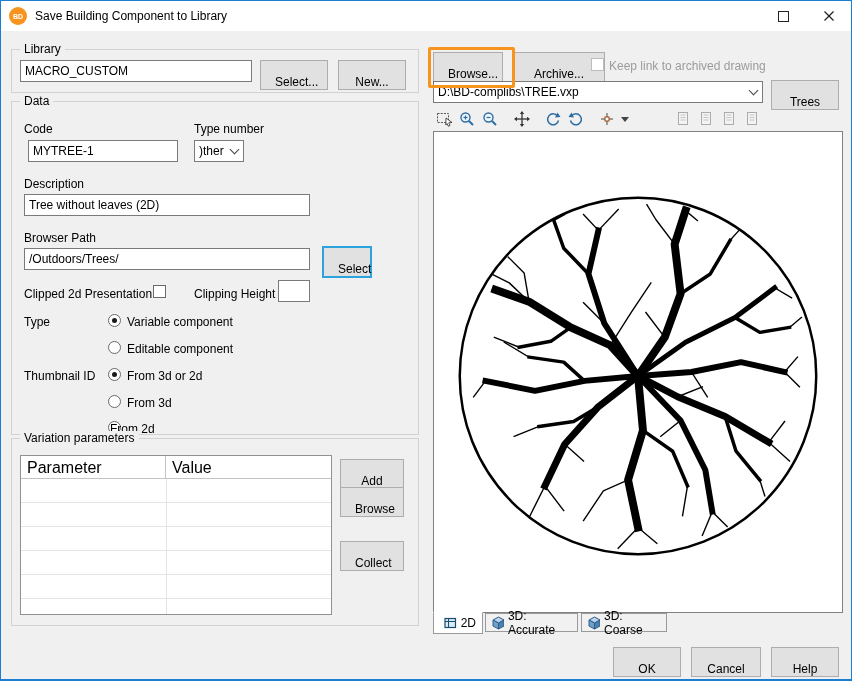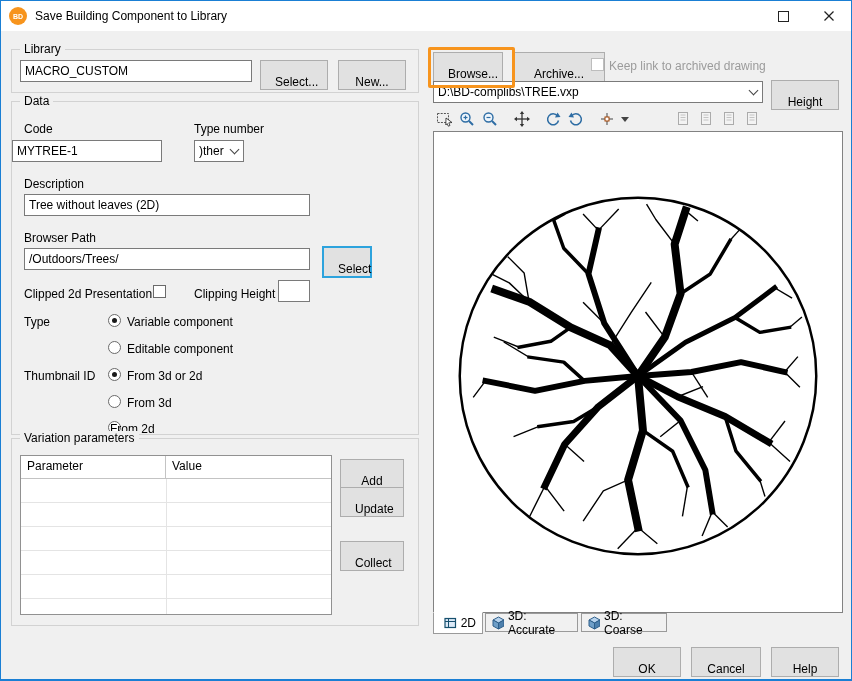--- a/index.html
+++ b/index.html
@@ -29,21 +29,21 @@
   .check{position:absolute;width:13px;height:13px;border:1px solid #6a6a6a;background:#fff;box-sizing:border-box;}
   .check.disabled{border-color:#bdbdbd;}
 
   .combo{position:absolute;border:1px solid #7a7a7a;background:#fff;box-sizing:border-box;}
   .combo-text{position:absolute;left:4px;top:50%;transform:translateY(-50%);white-space:nowrap;overflow:hidden;max-width:calc(100% - 20px);}
   .chev{position:absolute;right:5px;top:50%;width:6px;height:6px;margin-top:-5px;
     border-right:1.6px solid #444;border-bottom:1.6px solid #444;transform:rotate(45deg);}
 
   .table{position:absolute;background:#fff;border:1px solid #919191;box-sizing:border-box;overflow:hidden;}
   .thead{display:flex;height:22px;border-bottom:1px solid #c3c3c3;background:#fff;}
-  .th{font-size:12px;padding:3px 6px;box-sizing:border-box;}
+  .th{font-size:16px;padding:3px 6px;box-sizing:border-box;}
   .th.c0{width:145px;border-right:1px solid #c3c3c3;}
   .trow{display:flex;height:23px;border-bottom:1px solid #e4e4e4;}
   .td.c0{width:145px;border-right:1px solid #e4e4e4;height:100%;}
 
   .toolbar{position:absolute;left:432px;top:107px;width:410px;height:22px;display:flex;align-items:center;}
   .tool{display:inline-flex;width:23px;height:20px;align-items:center;justify-content:center;}
   .tool.sp{margin-left:8px;}
   .caret{width:0;height:0;border-left:4px solid transparent;border-right:4px solid transparent;border-top:5px solid #444;}
 
   .preview{position:absolute;left:432px;top:130px;width:410px;height:482px;background:#fff;border:1px solid #828282;box-sizing:border-box;}
@@ -77,21 +77,21 @@
     <input class="txt" style="left: 8px; top: 10px; width: 232px; height: 22px;" value="MACRO_CUSTOM">
     <button class="btn" style="left:248px;top:10px;width:68px;height:22px;">Select...</button>
     <button class="btn" style="left:326px;top:10px;width:68px;height:22px;">New...</button>
   </div>
 
   <div class="group" style="left:10px;top:100px;width:408px;height:334px;">
     <span class="group-label">Data</span>
 
     <span class="lbl" style="left:12px;top:20px;">Code</span>
     <span class="lbl" style="left:182px;top:20px;">Type number</span>
-    <input class="txt" style="left: 0; top: 38px; width: 150px; height: 22px;" value="MYTREE-1">
+    <input class="txt" style="left: 16px; top: 38px; width: 150px; height: 22px;" value="MYTREE-1">
     <div class="combo" style="left:182px;top:38px;width:50px;height:22px;">
       <span class="combo-text">)ther</span>
       <span class="chev"></span>
     </div>
 
     <span class="lbl" style="left:12px;top:75px;">Description</span>
     <input class="txt" style="left: 12px; top: 92px; width: 286px; height: 22px;" value="Tree without leaves (2D)">
 
     <span class="lbl" style="left:12px;top:129px;">Browser Path</span>
     <input class="txt" style="left: 12px; top: 146px; width: 286px; height: 22px;" value="/Outdoors/Trees/">
@@ -143,35 +143,35 @@
       <div class="trow">
           <span class="td c0"></span>
           <span class="td"></span>
         </div>
       <div class="trow">
           <span class="td c0"></span>
           <span class="td"></span>
         </div>
     </div>
     <button class="btn" style="left:328px;top:20px;width:64px;height:22px;">Add</button>
-    <button class="btn" style="left:328px;top:48px;width:64px;height:22px;">Update</button>
+    <button class="btn" style="left:328px;top:48px;width:64px;height:22px;">Browse</button>
     <button class="btn" style="left:328px;top:102px;width:64px;height:22px;">Collect</button>
   </div>
 
   <button class="btn" style="left:432px;top:51px;width:70px;height:25px;">Browse...</button>
   <div class="annotation"></div>
   <button class="btn" style="left:512px;top:51px;width:92px;height:25px;">Archive...</button>
   <span class="check disabled" style="left:590px;top:57px;"></span>
   <span class="lbl disabled" style="left:608px;top:58px;">Keep link to archived drawing</span>
 
   <div class="combo" style="left:432px;top:80px;width:330px;height:22px;">
     <span class="combo-text">D:\BD-complibs\TREE.vxp</span>
     <span class="chev"></span>
   </div>
-  <button class="btn" style="left:770px;top:79px;width:68px;height:23px;">Height</button>
+  <button class="btn" style="left:770px;top:79px;width:68px;height:23px;">Trees</button>
 
   <div class="toolbar">
     <span class="tool">
       <svg width="18" height="16">
         <rect x="1.5" y="2.5" width="11" height="9" fill="none" stroke="#555" stroke-dasharray="2 1.2"></rect>
         <polygon points="10,7 16,11.5 12.8,11.8 14,14.5 12.3,15.2 11.2,12.6 9.8,14" fill="#fff" stroke="#222" stroke-width="0.8"></polygon>
       </svg>
     </span>
     <span class="tool">
       <svg width="17" height="16">

